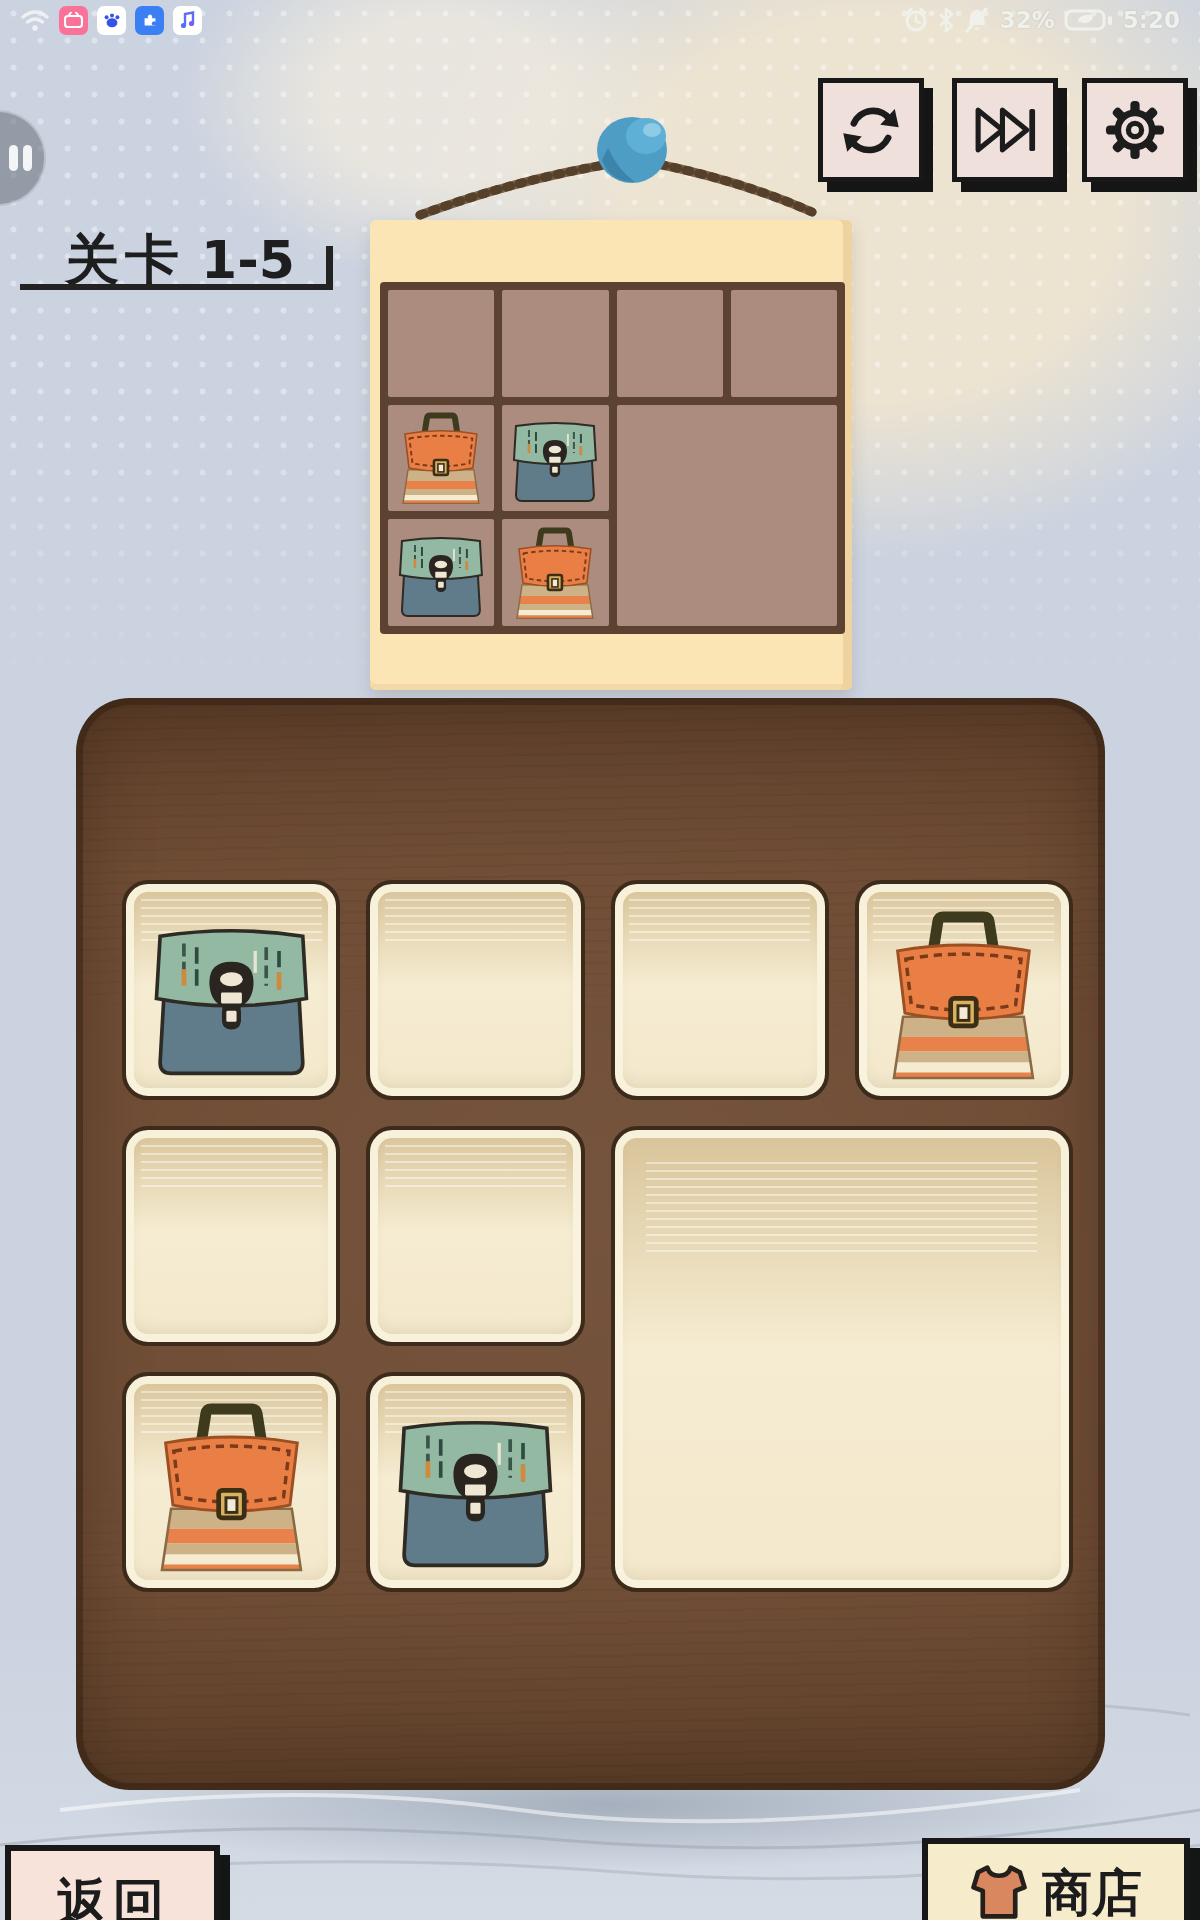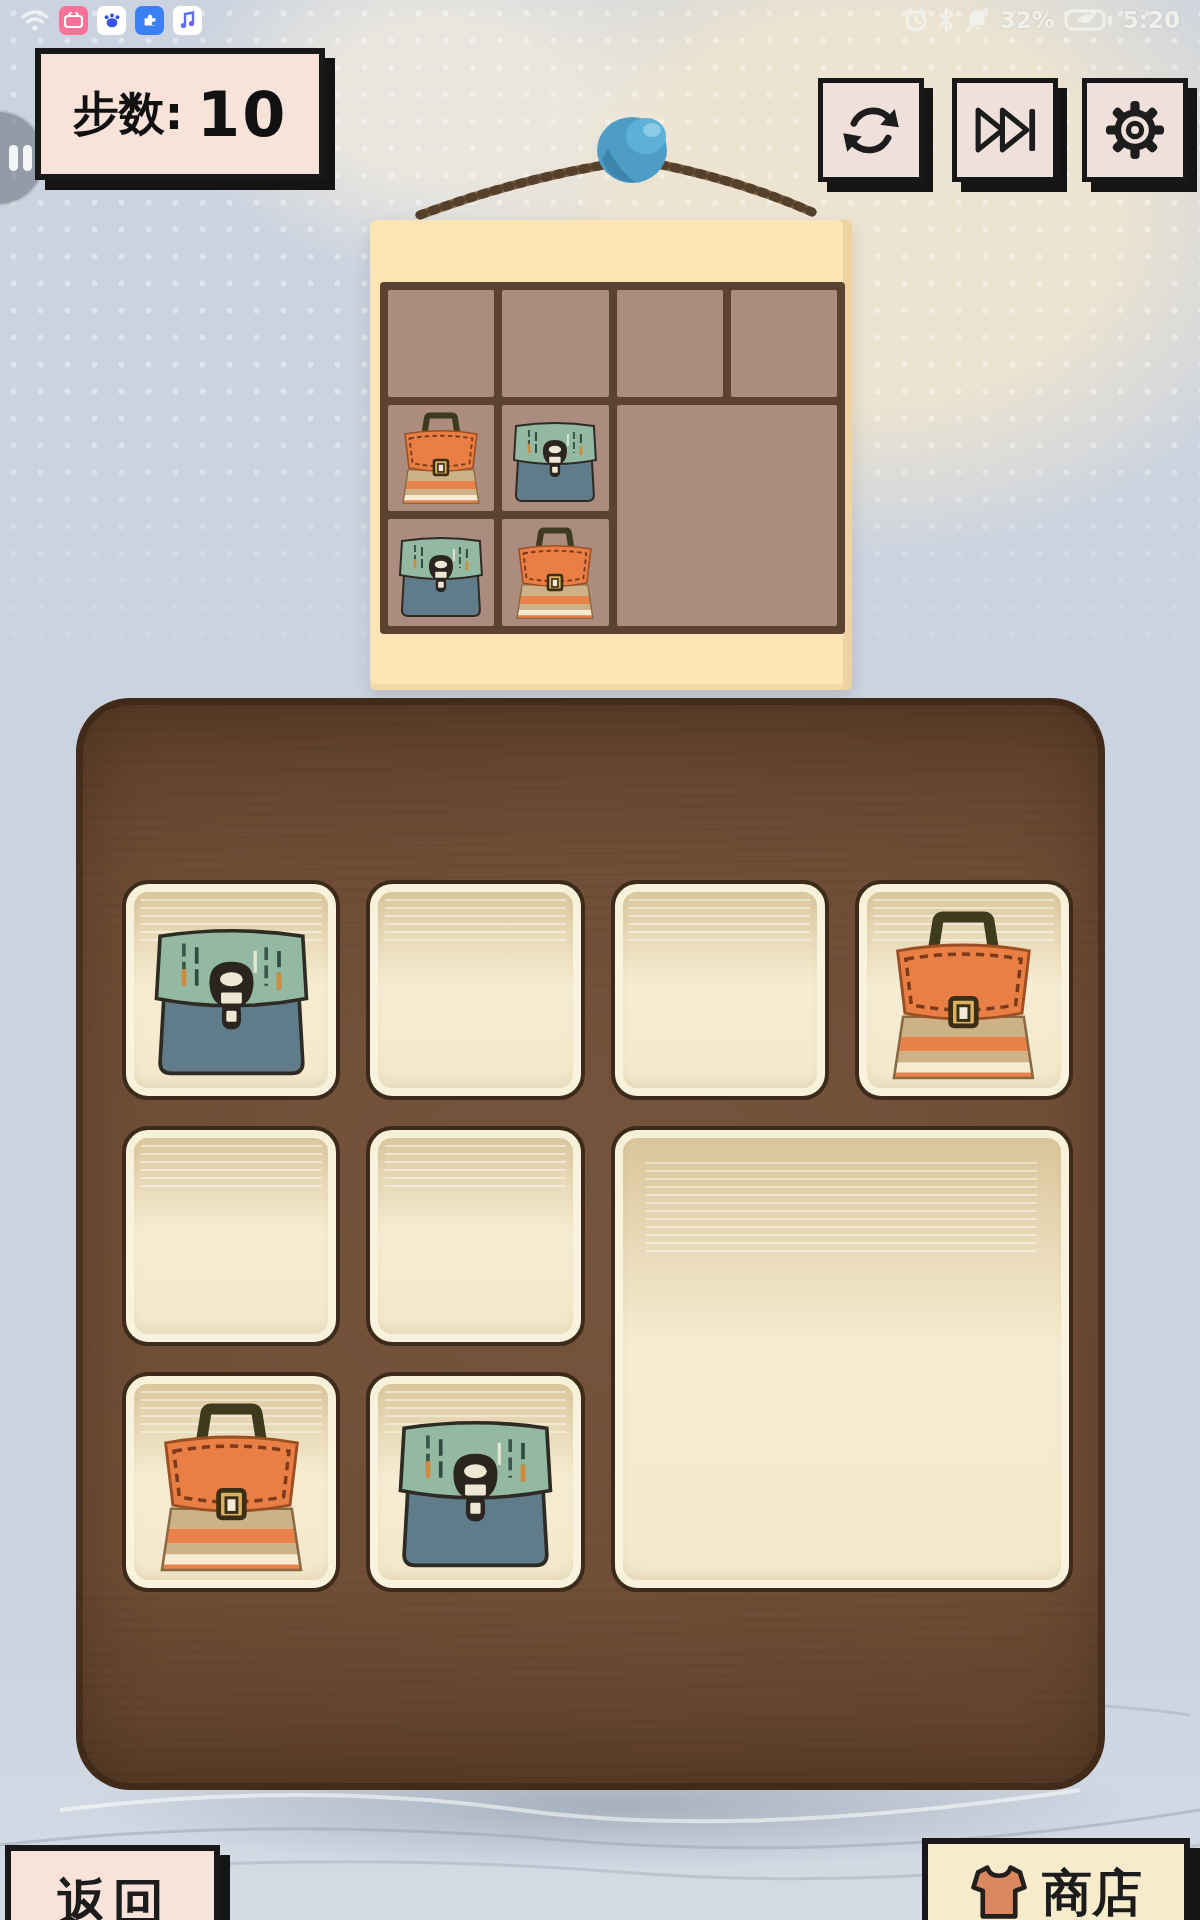--- a/index.html
+++ b/index.html
@@ -177,25 +177,29 @@
       </svg>
       <span class="sb-txt">5:20</span>
     </div>
   </header>
 
   <div class="assist">
     <b></b>
       <b></b>
   </div>
 
-  <div class="steps-box">
-    <span class="lbl">步数:</span>
-    <span class="val">10</span>
-  </div>
-
+
+  <div class="level">
+    <div class="lvl-row">
+      <span class="lbl">关卡</span>
+      <span class="num">1-5</span>
+    </div>
+    <div class="underline"></div>
+    <div class="tick"></div>
+  </div>
 
   <div class="icon-btn" id="btn-restart">
     <svg width="66" height="66" viewBox="0 0 100 100">
       <path d="M24 40 A32 32 0 0 1 79 34" stroke="#1c1c1c" stroke-width="10" fill="none" stroke-linecap="round"></path>
       <polygon points="86,18 92,46 64,42" fill="#1c1c1c"></polygon>
       <path d="M76 62 A32 32 0 0 1 21 67" stroke="#1c1c1c" stroke-width="10" fill="none" stroke-linecap="round"></path>
       <polygon points="14,83 8,55 36,60" fill="#1c1c1c"></polygon>
     </svg>
   </div>
   <div class="icon-btn" id="btn-skip">

